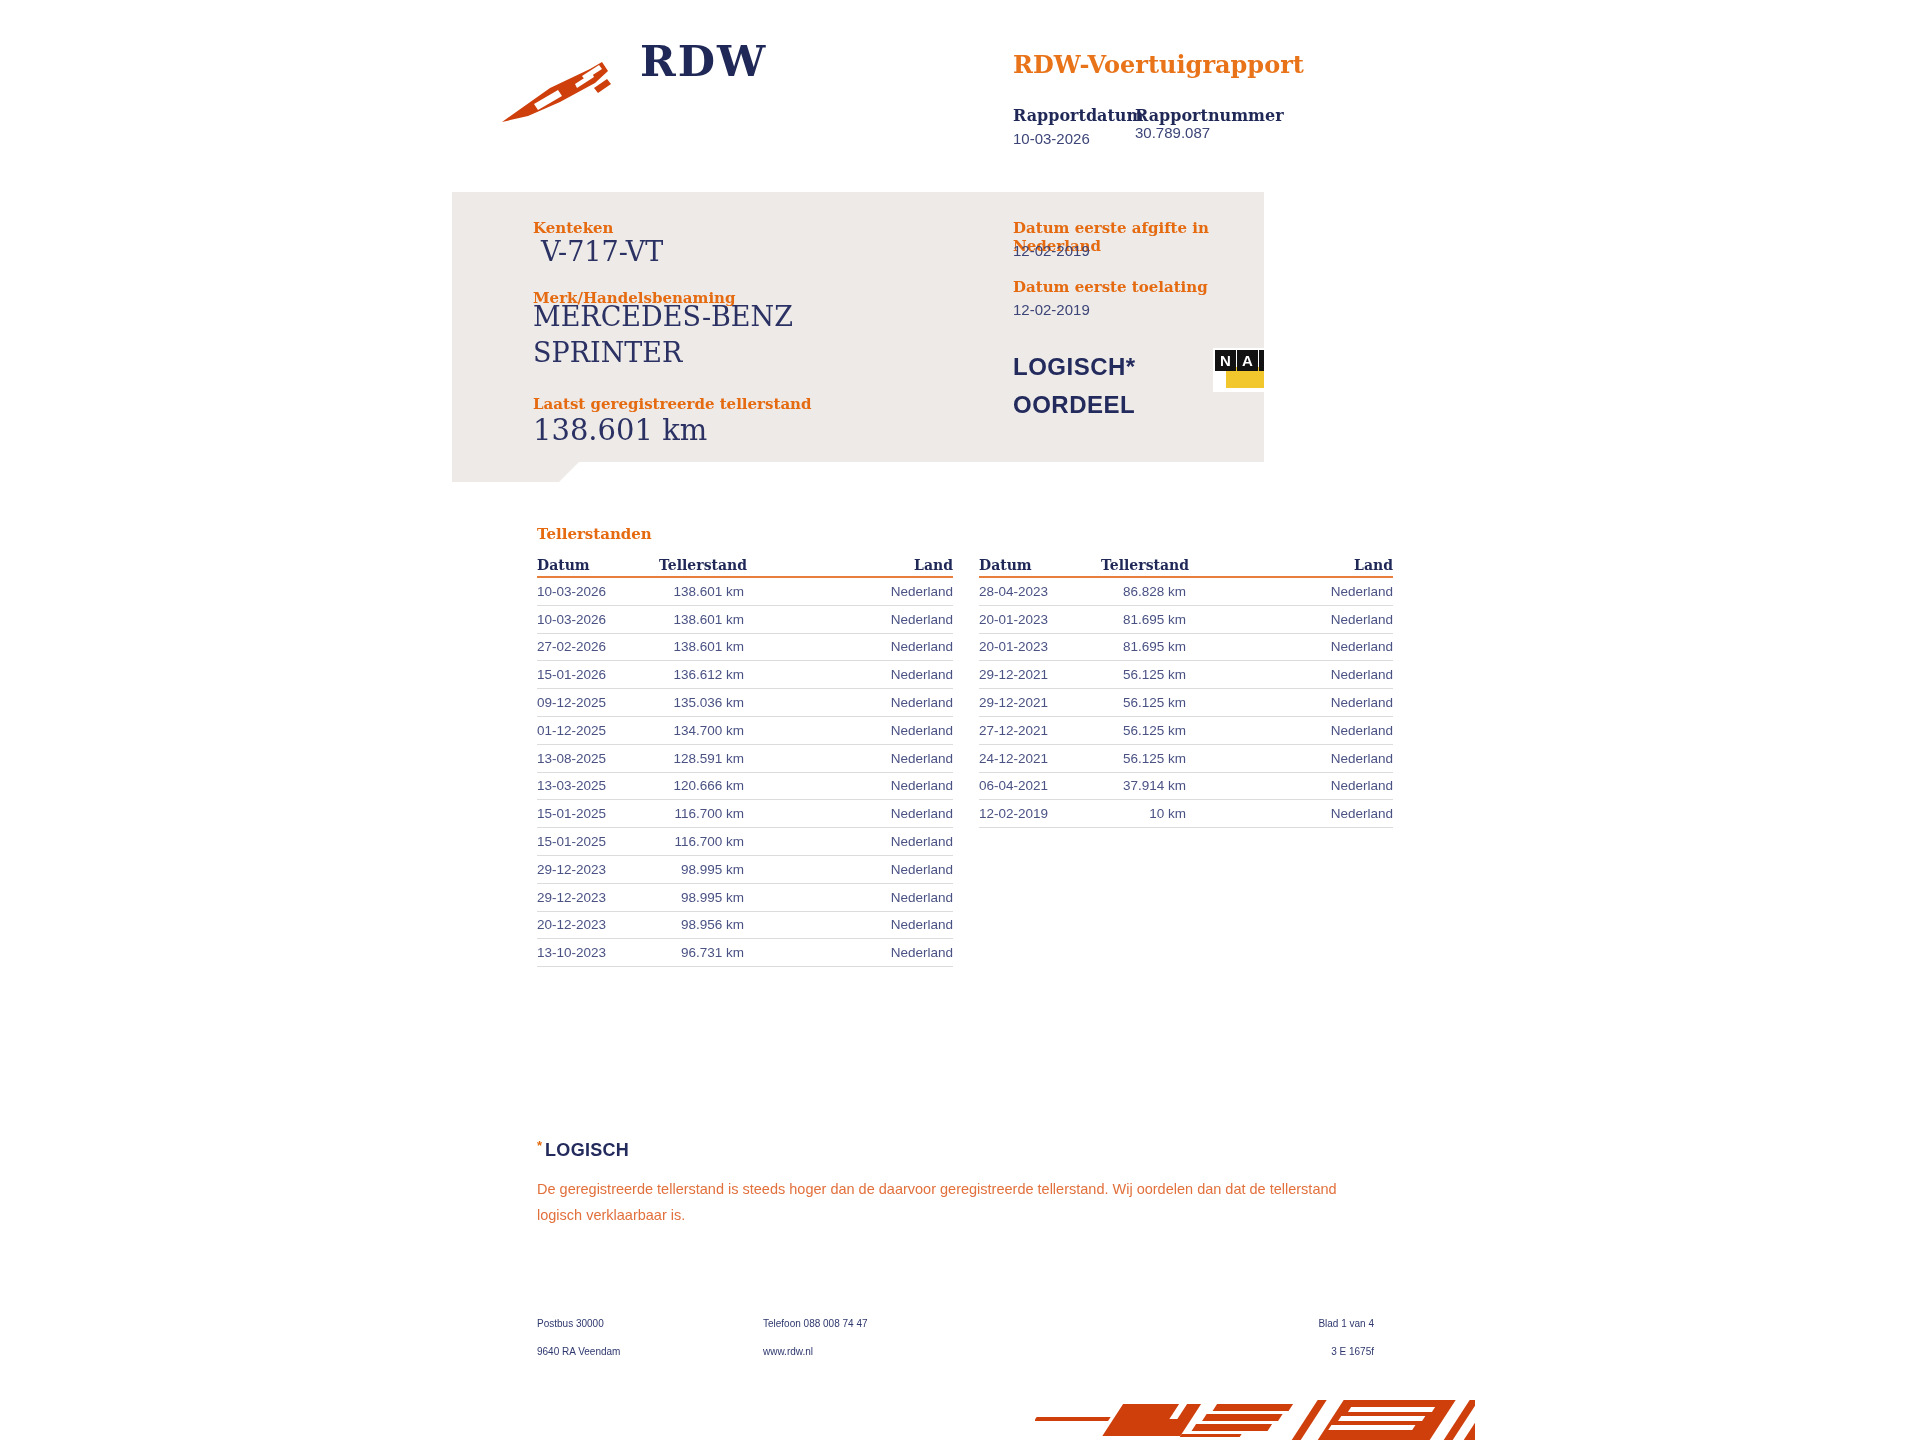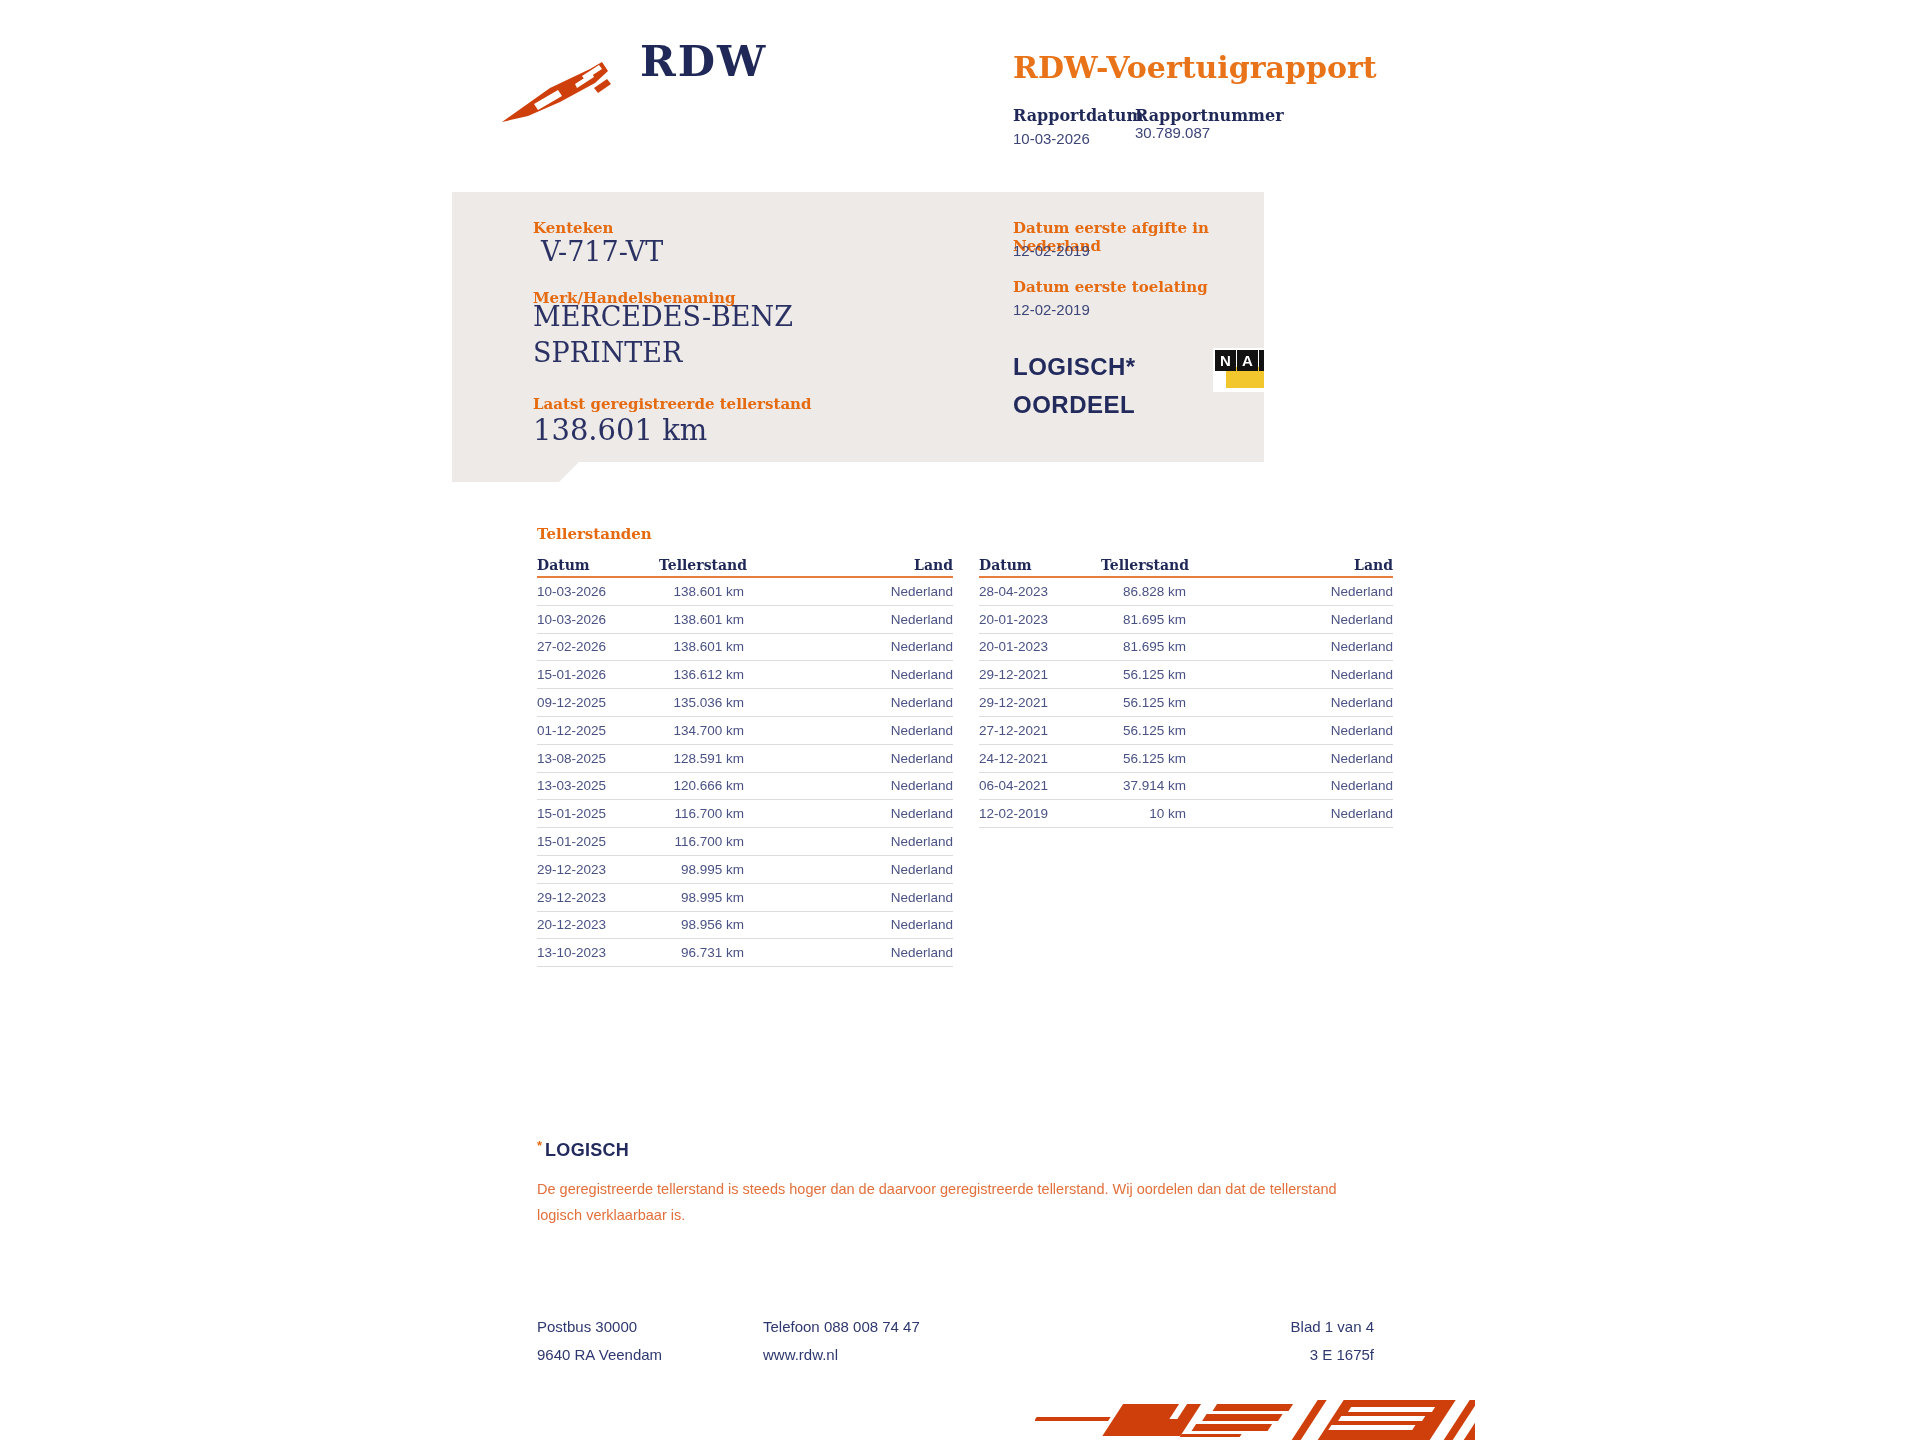--- a/index.html
+++ b/index.html
@@ -4,21 +4,21 @@
 <style>
   html,body{margin:0;padding:0;background:#ffffff;}
   .page{position:relative;width:1920px;height:1440px;background:#ffffff;overflow:hidden;
         font-family:"Liberation Sans",sans-serif;}
   .abs{position:absolute;}
 
   
   .wordmark{left:640px;top:36px;font-family:"DejaVu Serif",serif;font-weight:bold;
             font-size:43px;color:#1f2857;letter-spacing:2px;}
   .doc-title{left:1013px;top:50px;font-family:"DejaVu Serif",serif;font-weight:600;
-             font-size:30px;color:#e87318;}
+             font-size:24px;color:#e87318;}
   .meta-label{font-family:"DejaVu Serif",serif;font-weight:bold;font-size:16px;color:#1f2857;}
   .meta-value{font-size:15px;color:#3d4578;}
 
   
   .panel{left:452px;top:192px;width:812px;height:290px;background:#edeae8;
          clip-path:polygon(0 0,100% 0,100% 270px,127px 270px,107px 290px,0 290px);}
   .p-label{position:absolute;font-family:"DejaVu Serif",serif;font-weight:bold;
            font-size:15px;color:#e56a10;}
   .p-big{position:absolute;font-family:"DejaVu Serif",serif;font-size:27px;color:#2b3263;}
   .p-date{position:absolute;font-size:15px;color:#3d4578;}
@@ -48,21 +48,21 @@
   .h-km{width:85px;text-align:left;}
   .c-land{flex:1;text-align:right;}
 
   
   .note-head{left:537px;top:1138px;}
   .note-star{color:#e56a10;font-weight:bold;font-size:13px;vertical-align:6px;margin-right:3px;}
   .note-title{font-weight:bold;font-size:18px;color:#232a5c;letter-spacing:0.3px;}
   .note-text{left:537px;top:1176px;width:812px;font-size:14.5px;line-height:26px;color:#e2703c;}
 
   
-  .foot{font-size:15px;color:#2f386e;}
+  .foot{font-size:10px;color:#2f386e;}
   .f1{top:1318px;} .f2{top:1346px;}
   .fc1{left:537px;} .fc2{left:763px;}
   .fc3{left:1174px;width:200px;text-align:right;}
 
   .swoosh{left:498px;top:52px;}
   .bottom-art{left:1035px;top:1398px;}
 </style>
 </head>
 <body>
 

